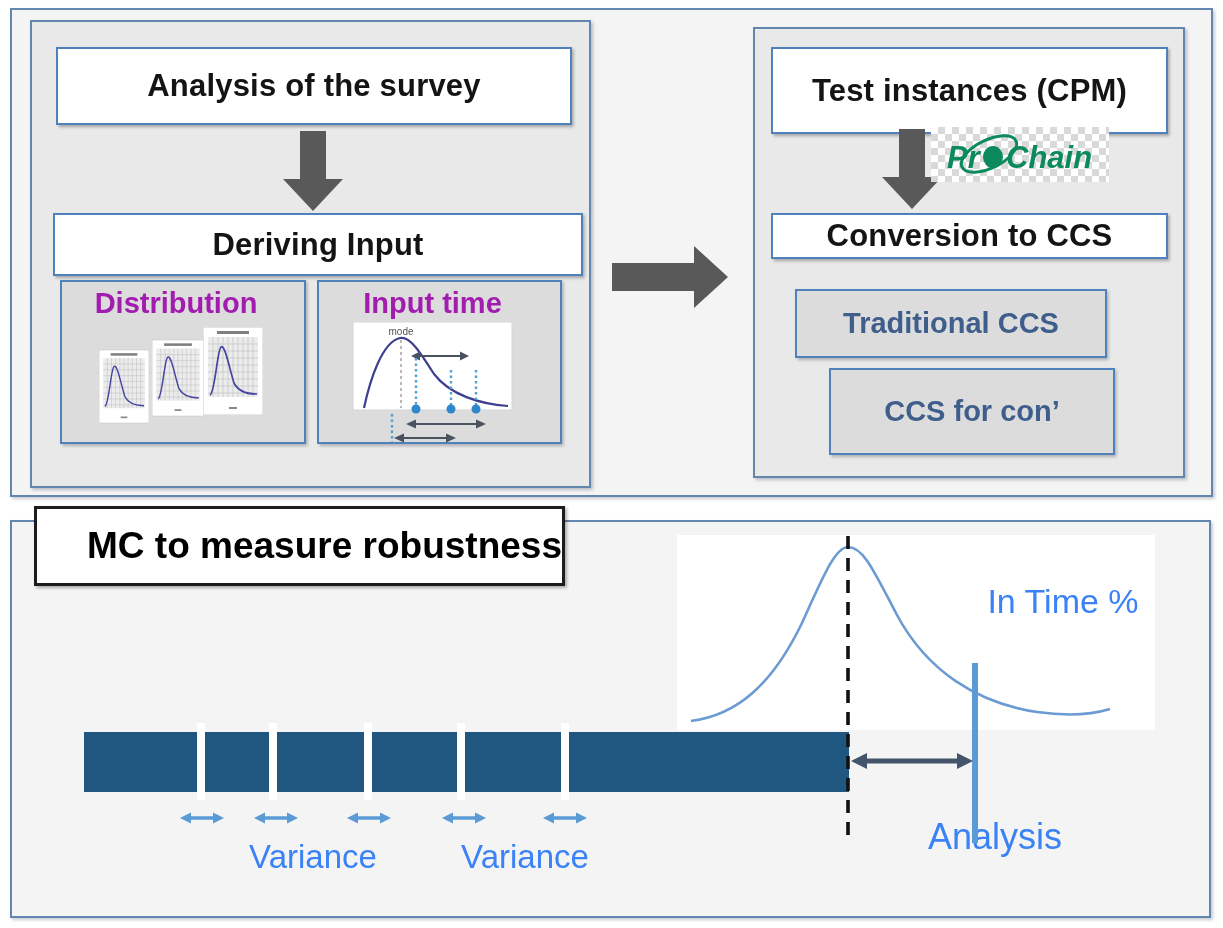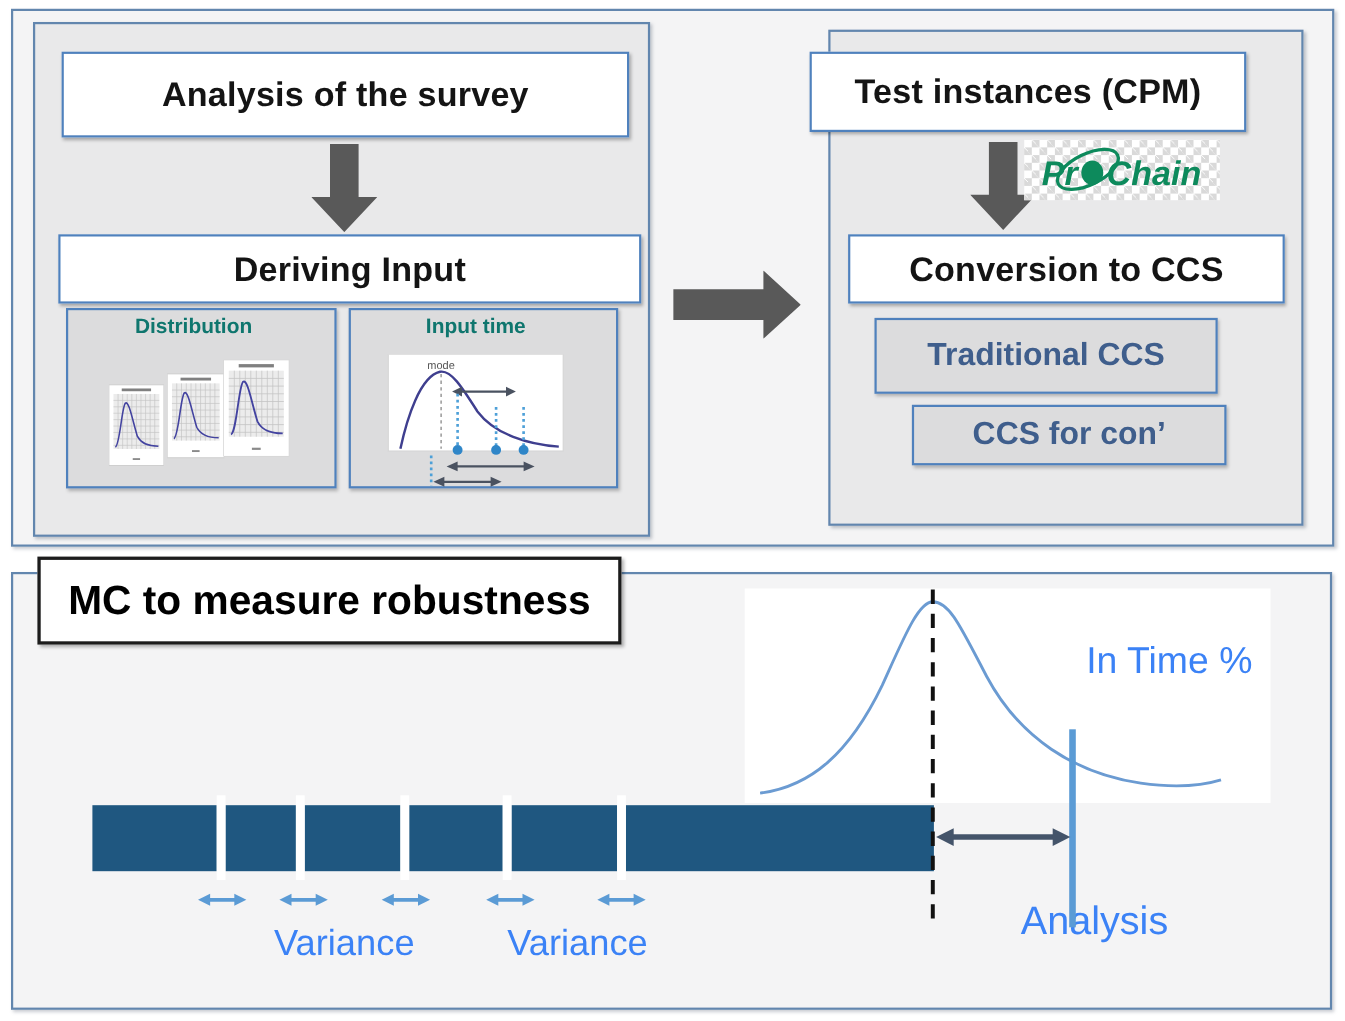--- a/index.html
+++ b/index.html
@@ -9,23 +9,23 @@
   .sect{background:#f4f4f5;border:2px solid #6286ae;box-shadow:2px 2px 3px rgba(100,110,125,.35);}
   .panel{background:#e9e9ea;border:2px solid #6286ae;box-shadow:2px 2px 3px rgba(100,110,125,.4);}
   .whitebox{background:#ffffff;border:2px solid #4f81bd;box-shadow:1.5px 2px 3px rgba(0,0,0,.3);
             display:flex;align-items:center;justify-content:center;
             font-weight:700;font-size:31px;color:#141414;letter-spacing:.2px;}
   .graybox{background:#dcdcdd;border:2px solid #4f81bd;box-shadow:1.5px 2px 3px rgba(0,0,0,.25);
            display:flex;align-items:center;justify-content:center;
            font-weight:700;font-size:29px;color:#3f5e8c;}
   .subpanel{background:#dcdcdd;border:2px solid #4f81bd;box-shadow:1.5px 2px 3px rgba(0,0,0,.25);}
   .subhead{position:absolute;left:0;right:14px;top:5px;text-align:center;
-           font-weight:700;font-size:19px;color:#0f766e;}
+           font-weight:700;font-size:29px;color:#a21caf;}
   .titlebox{background:#ffffff;border:3px solid #1c1c1c;box-shadow:2px 2px 3px rgba(0,0,0,.3);
-            display:flex;align-items:center;justify-content:center;
+            display:flex;align-items:center;justify-content:flex-end;
             font-weight:700;font-size:37px;color:#000;z-index:6;}
   .plainlabel{font-size:34px;color:#3b82f6;text-align:center;}
   .barseg{background:#1f5780;top:732px;height:60px;z-index:2;}
   .gapstrip{background:#ffffff;top:723px;height:77px;width:8px;z-index:3;}
   .bluevline{background:#5b9bd5;z-index:4;}
   .curvebox{background:#ffffff;z-index:1;}
   svg{display:block;}
   .checker{background-color:#ffffff;
     background-image:
       linear-gradient(45deg,#d9d9d9 25%,transparent 25%,transparent 75%,#d9d9d9 75%),
@@ -107,46 +107,46 @@
     <polygon points="44,116 54,111.5 54,120.5" fill="#4a5260"></polygon>
     <polygon points="106,116 96,111.5 96,120.5" fill="#4a5260"></polygon>
   </svg>
 
   <svg class="abs" style="left:612px;top:246px;" width="116" height="62" viewBox="0 0 116 62">
     <polygon points="0,17 82,17 82,0 116,31 82,62 82,45 0,45" fill="#595959"></polygon>
   </svg>
 
   <div class="abs panel" style="left:753px;top:27px;width:432px;height:451px;"></div>
 
-  <div class="abs whitebox" style="left:736px;top:47px;width:397px;height:73px;">
+  <div class="abs whitebox" style="left:771px;top:47px;width:397px;height:87px;">
     <span>Test instances (CPM)</span>
   </div>
 
   <svg class="abs" style="left:882px;top:128px;z-index:2;" width="60" height="82" viewBox="0 0 60 80">
     <polygon points="17,0 43,0 43,48 60,48 30,80 0,48 17,48" fill="#595959"></polygon>
   </svg>
 
   <div class="abs checker" style="left:931px;top:127px;width:178px;height:55px;">
     <svg width="178" height="55" viewBox="0 0 178 55">
       <ellipse cx="58" cy="27" rx="30" ry="14" fill="none" stroke="#0d8a5c" stroke-width="3" transform="rotate(-26 58 27)"></ellipse>
       <text x="16" y="41" font-size="31" font-style="italic" font-weight="bold" fill="#0d8a5c" font-family="Liberation Sans, sans-serif">Pr</text>
       <ellipse cx="62" cy="30" rx="10" ry="11" fill="#0d8a5c"></ellipse>
       <text x="75" y="41" font-size="31" font-style="italic" font-weight="bold" fill="#0d8a5c" font-family="Liberation Sans, sans-serif">Chain</text>
     </svg>
   </div>
 
-  <div class="abs whitebox" style="left:771px;top:213px;width:397px;height:63px;">
+  <div class="abs whitebox" style="left:771px;top:213px;width:397px;height:46px;">
     <span>Conversion to CCS</span>
   </div>
 
   <div class="abs graybox" style="left:795px;top:289px;width:312px;height:69px;">
     <span>Traditional CCS</span>
   </div>
 
-  <div class="abs graybox" style="left:829px;top:368px;width:286px;height:55px;">
+  <div class="abs graybox" style="left:829px;top:368px;width:286px;height:87px;">
     <span>CCS for con’</span>
   </div>
 
   <div class="abs sect" style="left:10px;top:520px;width:1201px;height:398px;z-index:0;"></div>
 
   <div class="abs titlebox" style="left:34px;top:506px;width:531px;height:80px;">
     <span>MC to measure robustness</span>
   </div>
 
   <div class="abs curvebox" style="left:677px;top:535px;width:478px;height:195px;">

